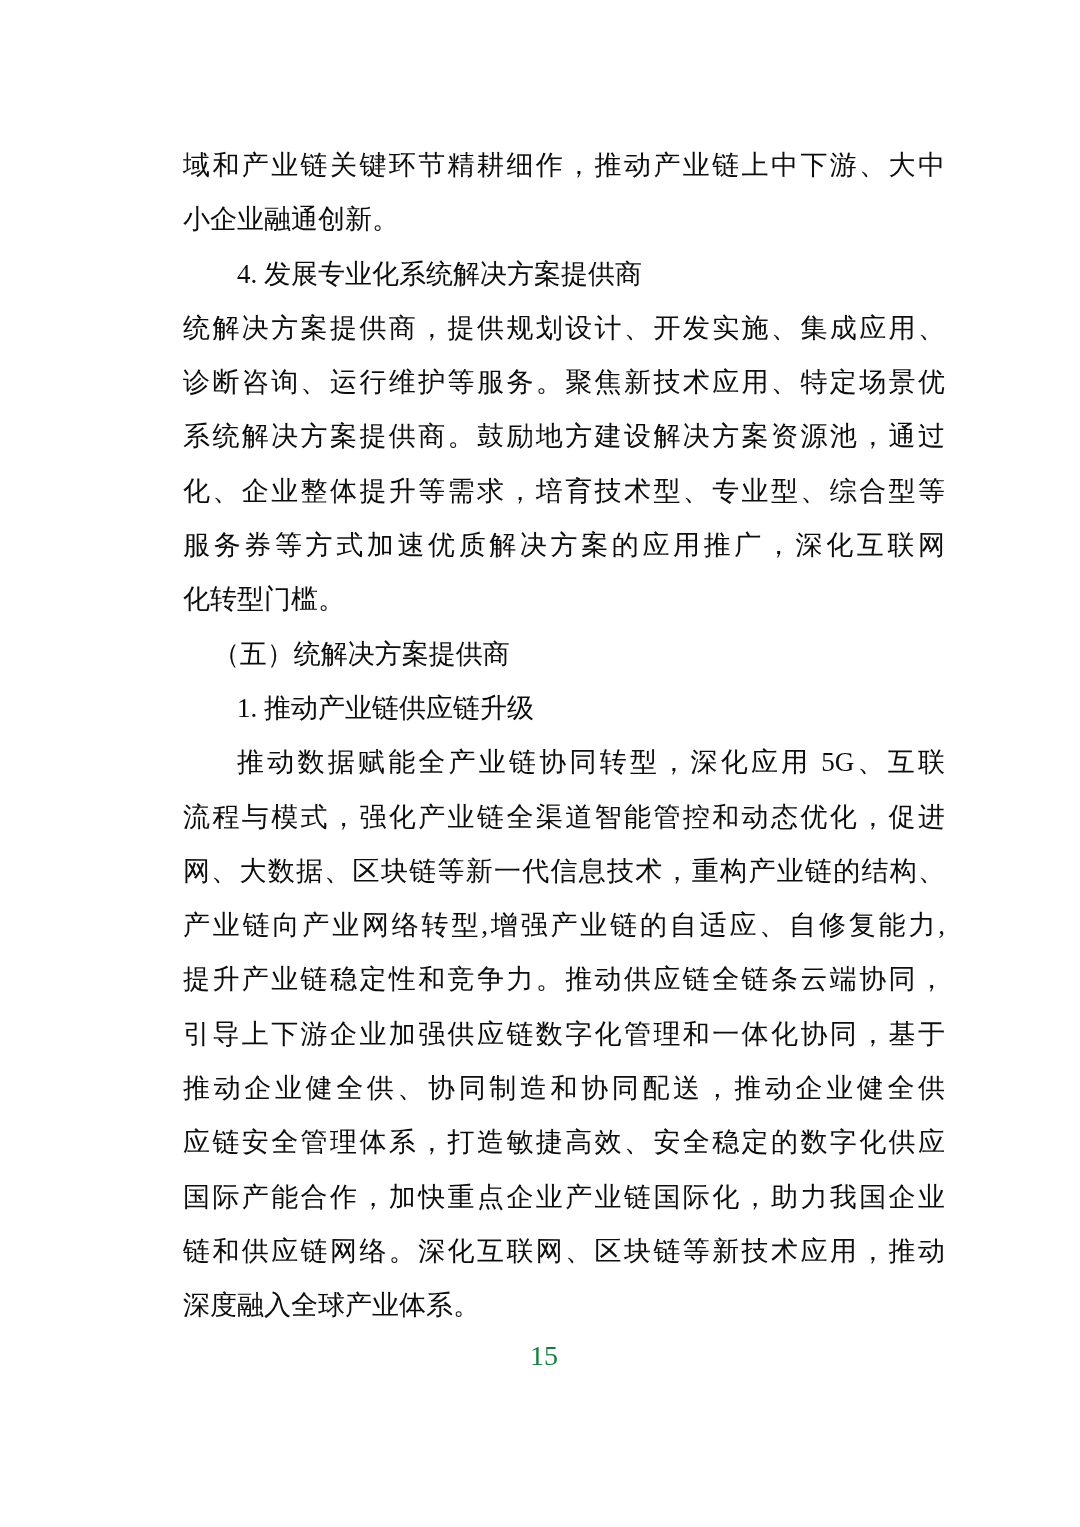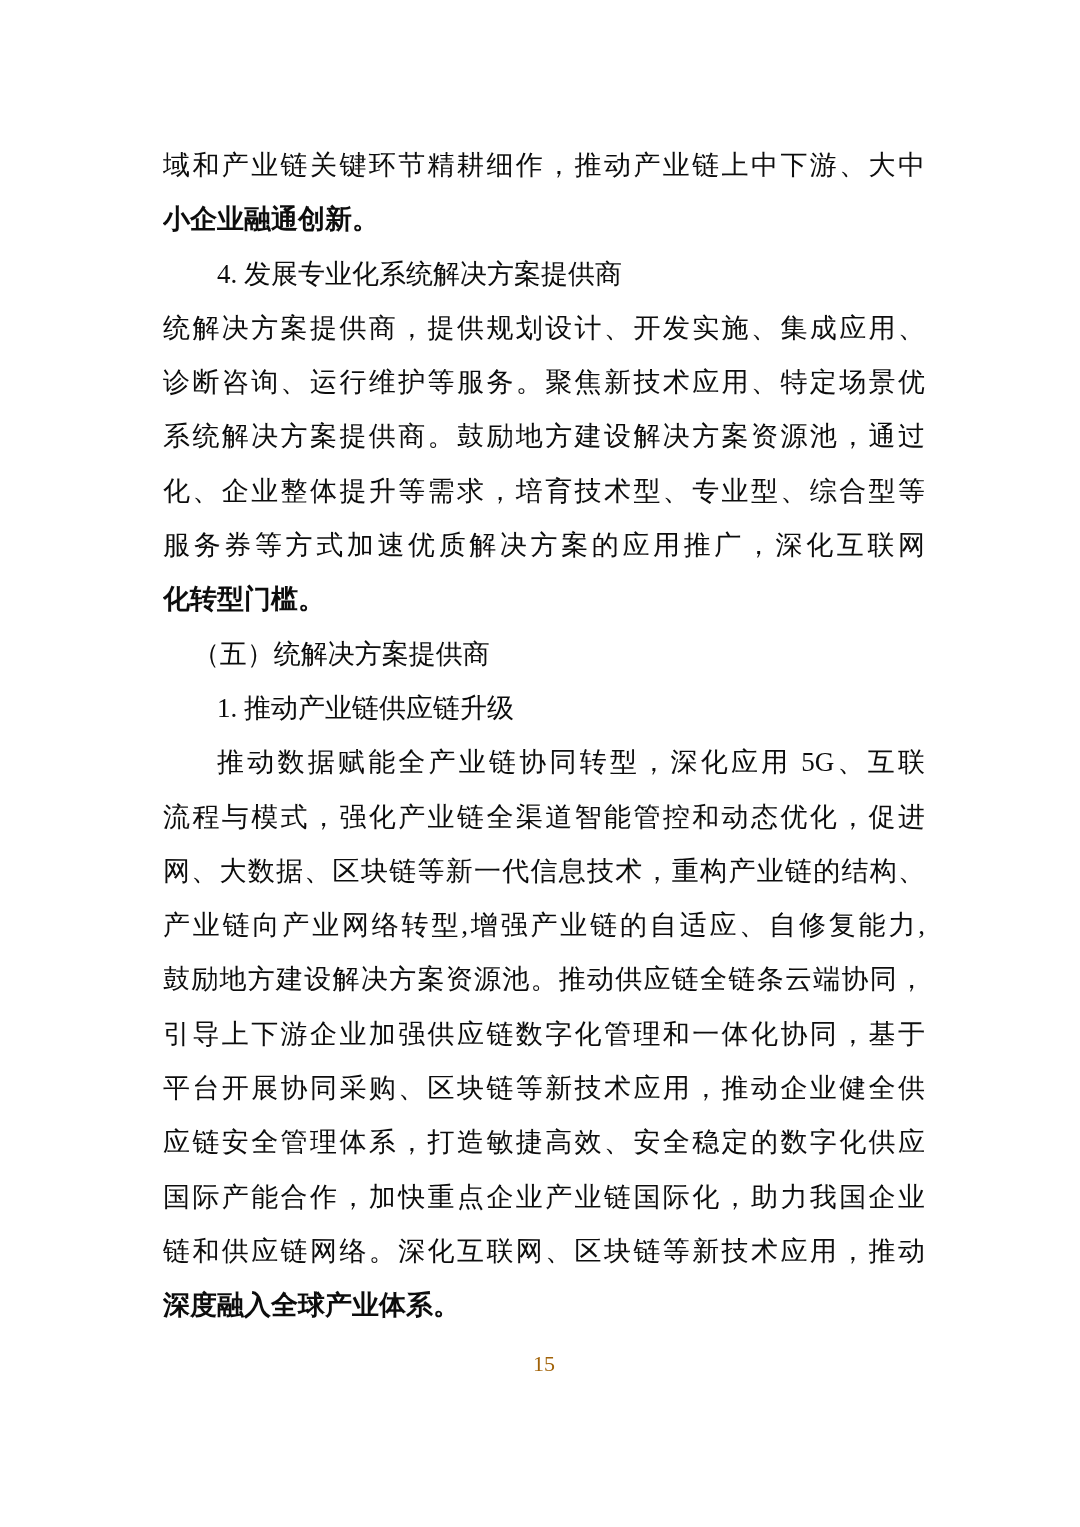--- a/index.html
+++ b/index.html
@@ -19,41 +19,42 @@
     overflow: hidden;
   }
   .ln {
     width: 762px;
     height: 54.3px;
     line-height: 54.3px;
     font-size: 27px;
     overflow: hidden;
     white-space: normal;
     text-align: left;
+    margin-left: 20px;
   }
   
   .j {
     text-align: justify;
     text-align-last: justify;
   }
   
   .ind { text-indent: 2em; }
   
   .ind1 { text-indent: 1.1em; }
   
   .hd { font-weight: normal; }
   
-  .end { text-align: left; text-align-last: left; font-weight: bold; }
+  .end { text-align: left; text-align-last: left; }
   .pagenum {
     width: 762px;
-    margin-top: 16px;
+    margin-top: 8px;
     text-align: center;
-    font-size: 22px;
+    font-size: 28px;
     line-height: 30px;
-    color: #a16207;
+    color: #15803d;
   }
 </style>
 </head>
 <body>
 
 <div class="page">
   <div class="ln j">域和产业链关键环节精耕细作，推动产业链上中下游、大中</div>
   <div class="ln end">小企业融通创新。</div>
   <div class="ln hd ind">4. 发展专业化系统解决方案提供商</div>
   <div class="ln j">统解决方案提供商，提供规划设计、开发实施、集成应用、</div>
@@ -61,21 +62,21 @@
   <div class="ln j">系统解决方案提供商。鼓励地方建设解决方案资源池，通过</div>
   <div class="ln j">化、企业整体提升等需求，培育技术型、专业型、综合型等</div>
   <div class="ln j">服务券等方式加速优质解决方案的应用推广，深化互联网</div>
   <div class="ln end">化转型门槛。</div>
   <div class="ln hd ind1">（五）统解决方案提供商</div>
   <div class="ln hd ind">1. 推动产业链供应链升级</div>
   <div class="ln j ind">推动数据赋能全产业链协同转型，深化应用 5G、互联</div>
   <div class="ln j">流程与模式，强化产业链全渠道智能管控和动态优化，促进</div>
   <div class="ln j">网、大数据、区块链等新一代信息技术，重构产业链的结构、</div>
   <div class="ln j">产业链向产业网络转型,增强产业链的自适应、自修复能力,</div>
-  <div class="ln j">鼓励地方建设解决方案资源池。推动供应链全链条云端协同，</div>
+  <div class="ln j">提升产业链稳定性和竞争力。推动供应链全链条云端协同，</div>
   <div class="ln j">引导上下游企业加强供应链数字化管理和一体化协同，基于</div>
-  <div class="ln j">平台开展协同采购、区块链等新技术应用，推动企业健全供</div>
+  <div class="ln j">推动企业健全供、协同制造和协同配送，推动企业健全供</div>
   <div class="ln j">应链安全管理体系，打造敏捷高效、安全稳定的数字化供应</div>
   <div class="ln j">国际产能合作，加快重点企业产业链国际化，助力我国企业</div>
   <div class="ln j">链和供应链网络。深化互联网、区块链等新技术应用，推动</div>
   <div class="ln end">深度融入全球产业体系。</div>
   <div class="pagenum">15</div>
 </div>
 
 </body></html>

